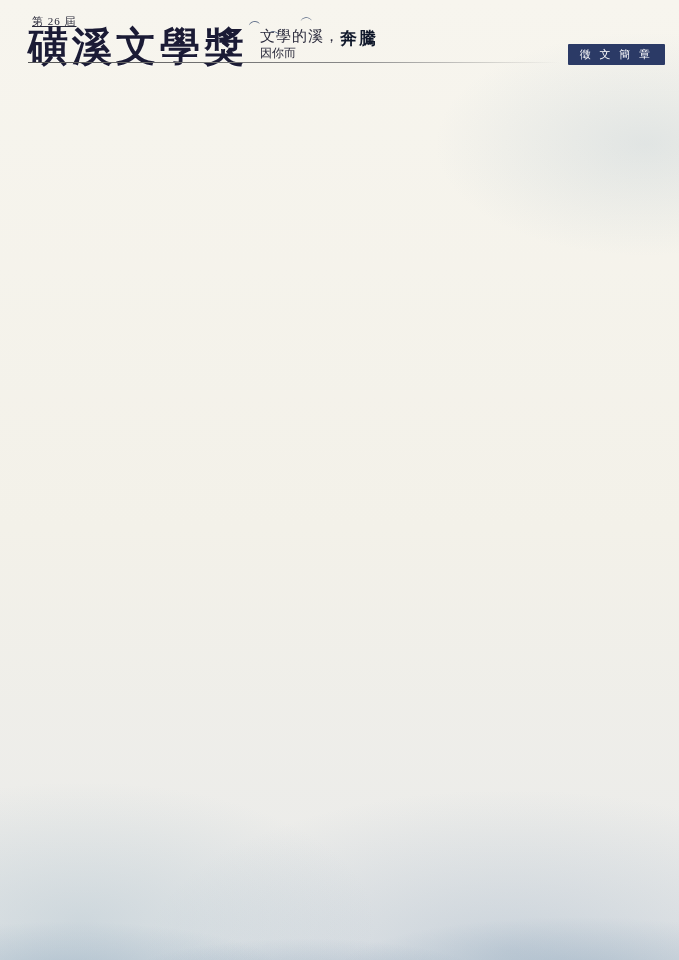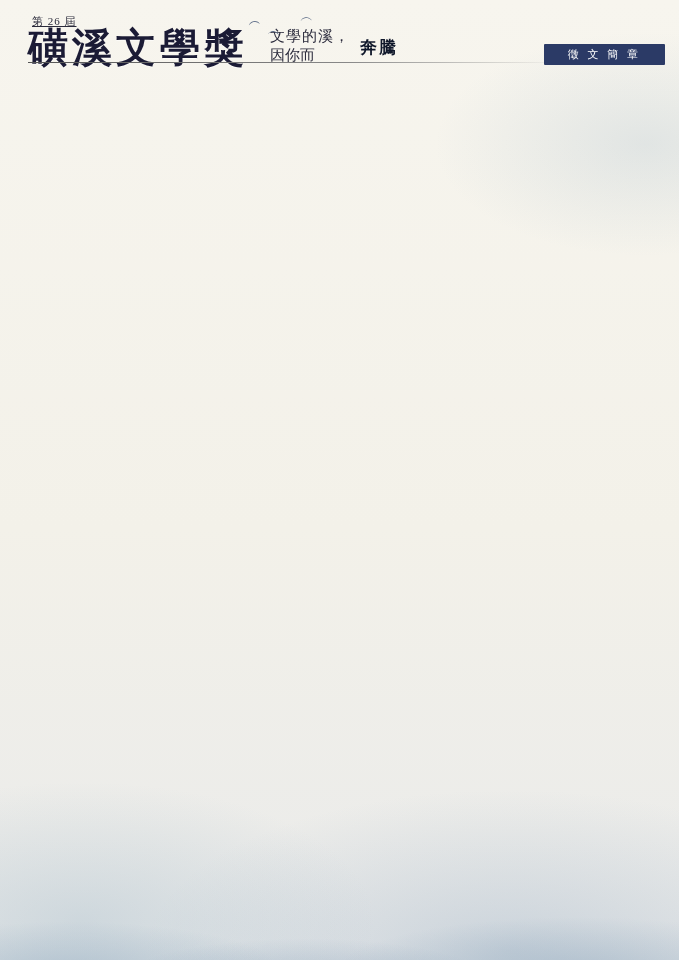--- a/index.html
+++ b/index.html
@@ -29,39 +29,39 @@
       radial-gradient(ellipse 340px 80px at 85% 112%, rgba(105,140,170,.32), rgba(0,0,0,0) 72%);
     pointer-events:none;
   }
   .page{position:relative;width:679px;height:960px;}
 
   
   .header{position:relative;height:78px;padding:8px 16px 0 28px;}
   .edition{
     font-size:11px;letter-spacing:1px;color:#2a2a3a;margin:6px 0 0 4px;text-decoration:underline;
   }
-  .title-row{display:flex;align-items:center;gap:10px;margin-top:-2px;}
+  .title-row{display:flex;align-items:flex-start;margin-top:-2px;}
   .main-title{
     font-family:"Liberation Serif","DejaVu Serif",serif;
     font-size:40px;font-weight:bold;letter-spacing:4px;
     color:#1b1b35;line-height:1;
     text-shadow:0 1px 0 rgba(255,255,255,.6);
   }
   .subtitle-blk{font-size:12px;line-height:1.25;color:#2b2b3c;padding-bottom:4px;margin-left:12px;}
   .subtitle-main{font-size:15px;letter-spacing:1px;}
-  .subtitle-sub{font-size:15px;letter-spacing:0;}
+  .subtitle-sub{font-size:12px;letter-spacing:0;}
   .subtitle-big{font-size:17px;font-weight:bold;letter-spacing:2px;color:#0f172a;}
   .title-underline{
     position:absolute;left:28px;right:120px;top:62px;height:1px;
     background:linear-gradient(90deg,#555 0%,#888 60%,rgba(136,136,136,0) 100%);
   }
   .badge{
     position:absolute;right:14px;top:44px;
     background:#2b3a66;color:#fff;font-size:11px;letter-spacing:3px;
-    padding:3px 24px;border-radius:1px;
+    padding:3px 12px;border-radius:1px;
   }
   .bird{position:absolute;color:#5a6a86;font-size:13px;}
   .bird.b1{left:248px;top:12px;transform:rotate(-8deg);}
   .bird.b2{left:268px;top:22px;transform:rotate(6deg);}
   .bird.b3{left:300px;top:8px;transform:rotate(-3deg);}
 
   
   .cols{
     display:flex;gap:14px;padding:4px 16px 0 18px;
     font-size:10.5px;line-height:1.5;

